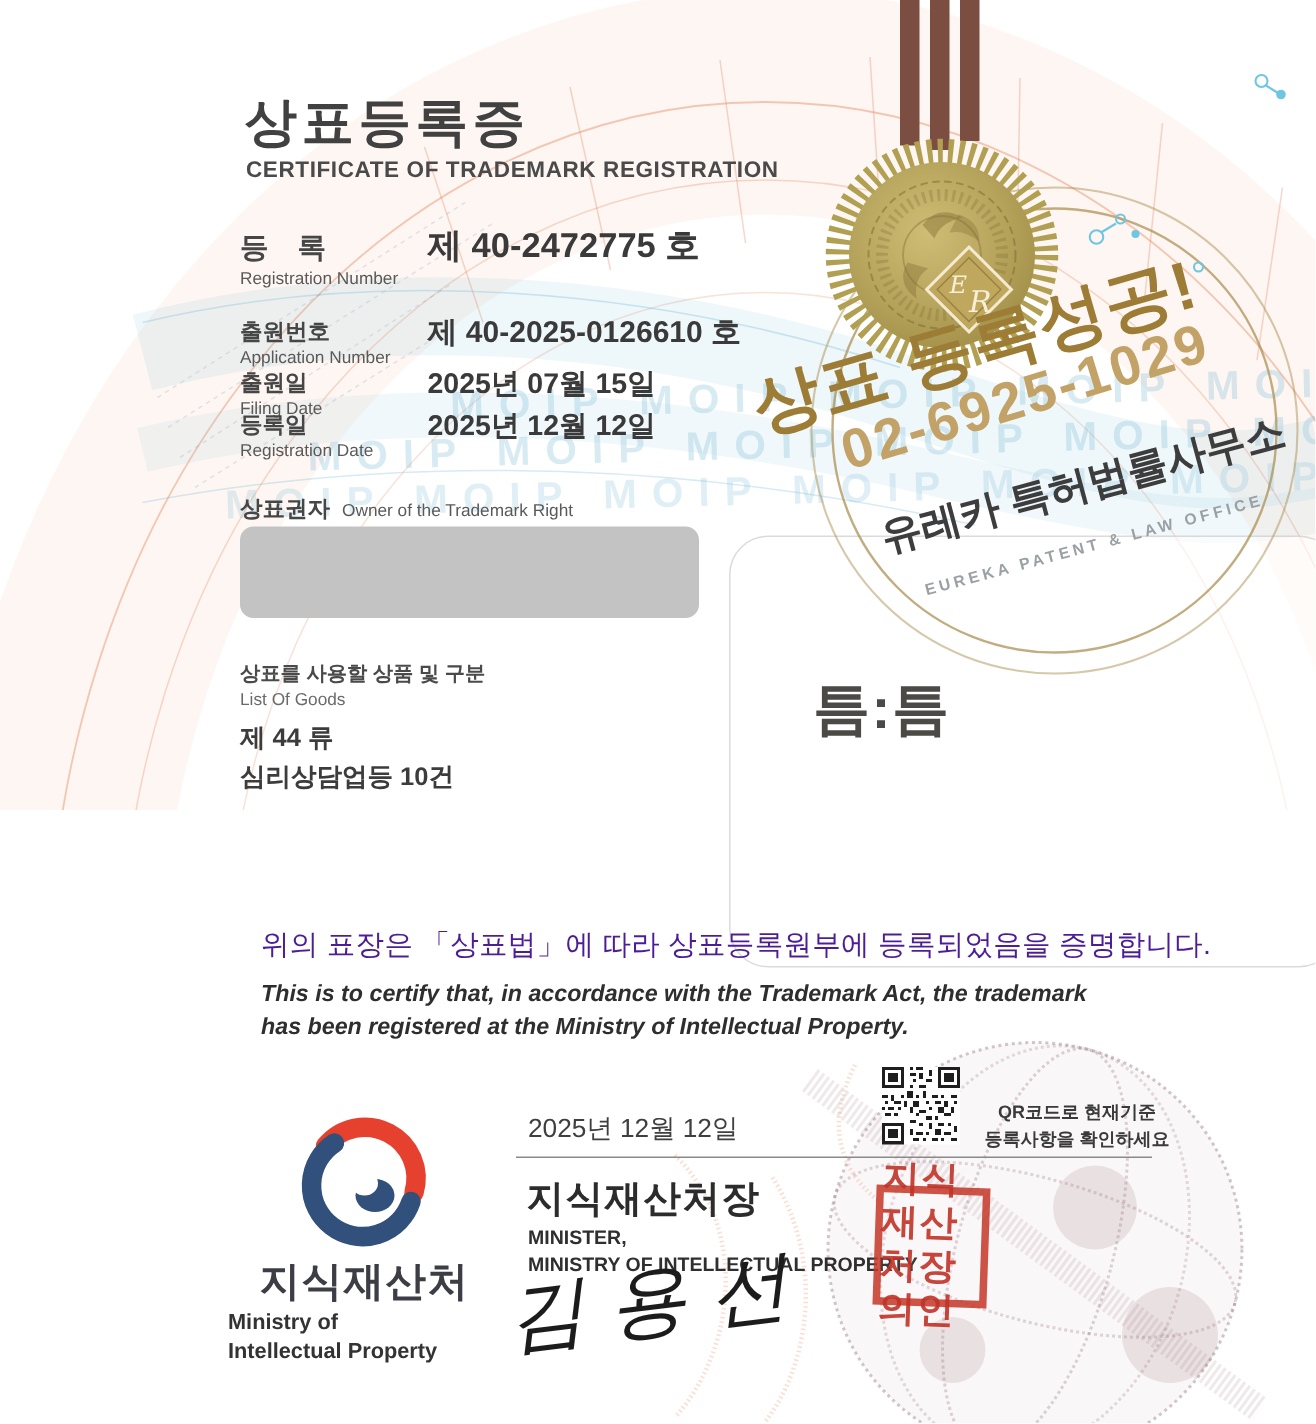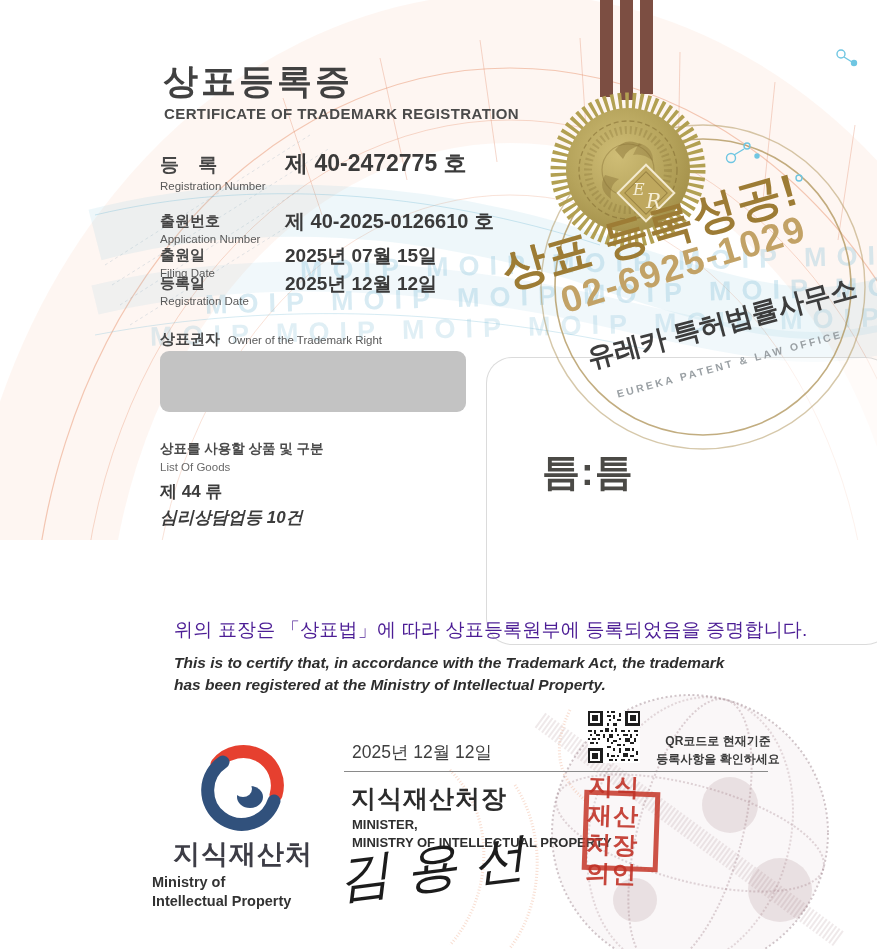--- a/index.html
+++ b/index.html
@@ -28,21 +28,21 @@
 
   .owner-row{left:160px;top:330px;display:flex;align-items:baseline;gap:8px;z-index:2;}
   .owner-label{font-size:15px;font-weight:700;color:#464646;}
   .owner-sub{font-size:11.5px;color:#595959;}
   .owner-box{left:160px;top:351px;width:306px;height:61px;border-radius:9px;background:#c3c3c3;z-index:2;}
 
   .goods{left:160px;top:440px;z-index:2;}
   .goods-l1{font-size:13.5px;font-weight:700;color:#4a4a4a;}
   .goods-l2{font-size:11.5px;color:#6a6a6a;margin-top:3px;}
   .goods-l3{font-size:17px;font-weight:700;color:#3c3c3c;margin-top:7px;}
-  .goods-l4{font-size:17px;font-weight:700;color:#3c3c3c;margin-top:3px;font-style:italic;}
+  .goods-l4{font-size:17px;font-weight:700;color:#3c3c3c;margin-top:3px;}
 
   .trademark{left:542px;top:447px;font-size:38px;font-weight:800;color:#4b4a46;letter-spacing:1px;z-index:3;text-align:right;}
 
   
   .statement{left:174px;top:617px;z-index:2;}
   .st-kr{font-size:19px;font-weight:400;color:#4c1d95;letter-spacing:0.2px;}
   .st-en{font-size:15.5px;font-weight:700;color:#2e2e2e;margin-top:9px;line-height:1.45;font-style:italic;}
 
   
   .promo-headline{left:503px;top:243px;font-size:45px;font-weight:800;color:#9d7c35;

